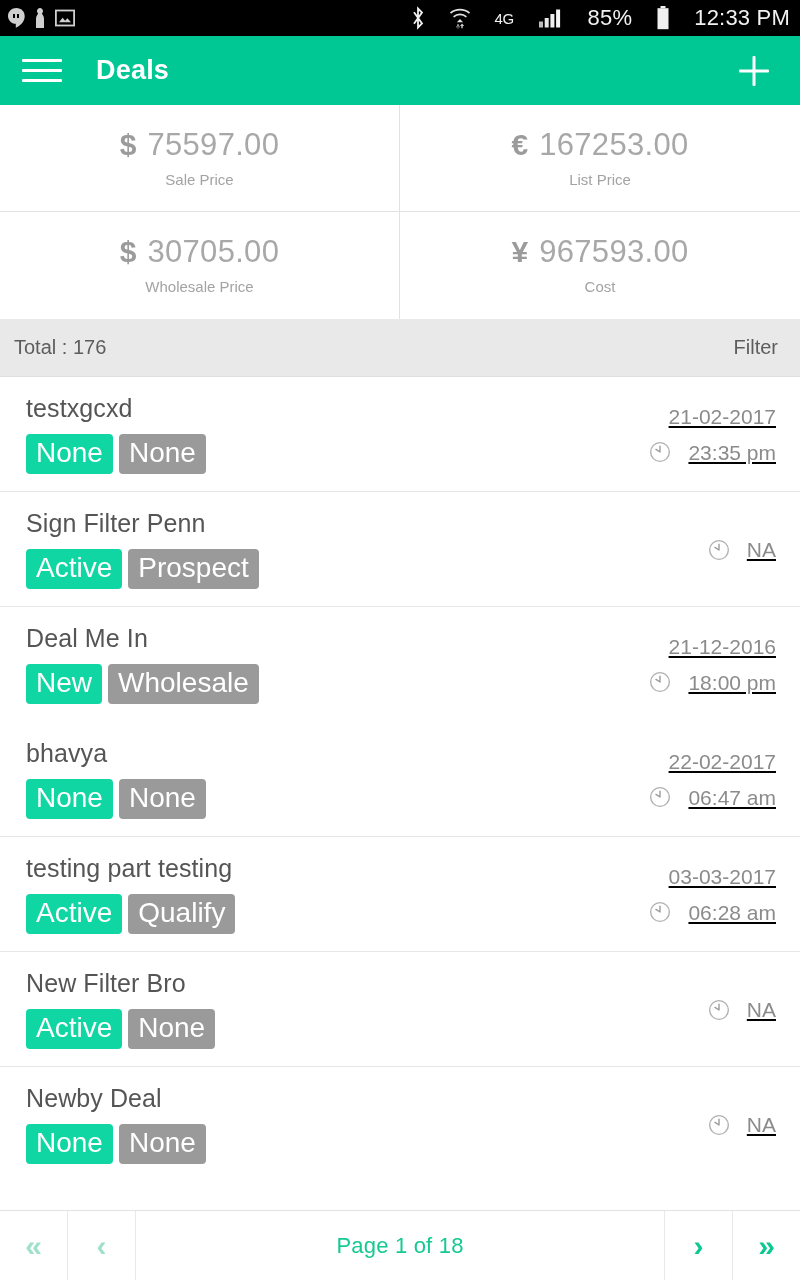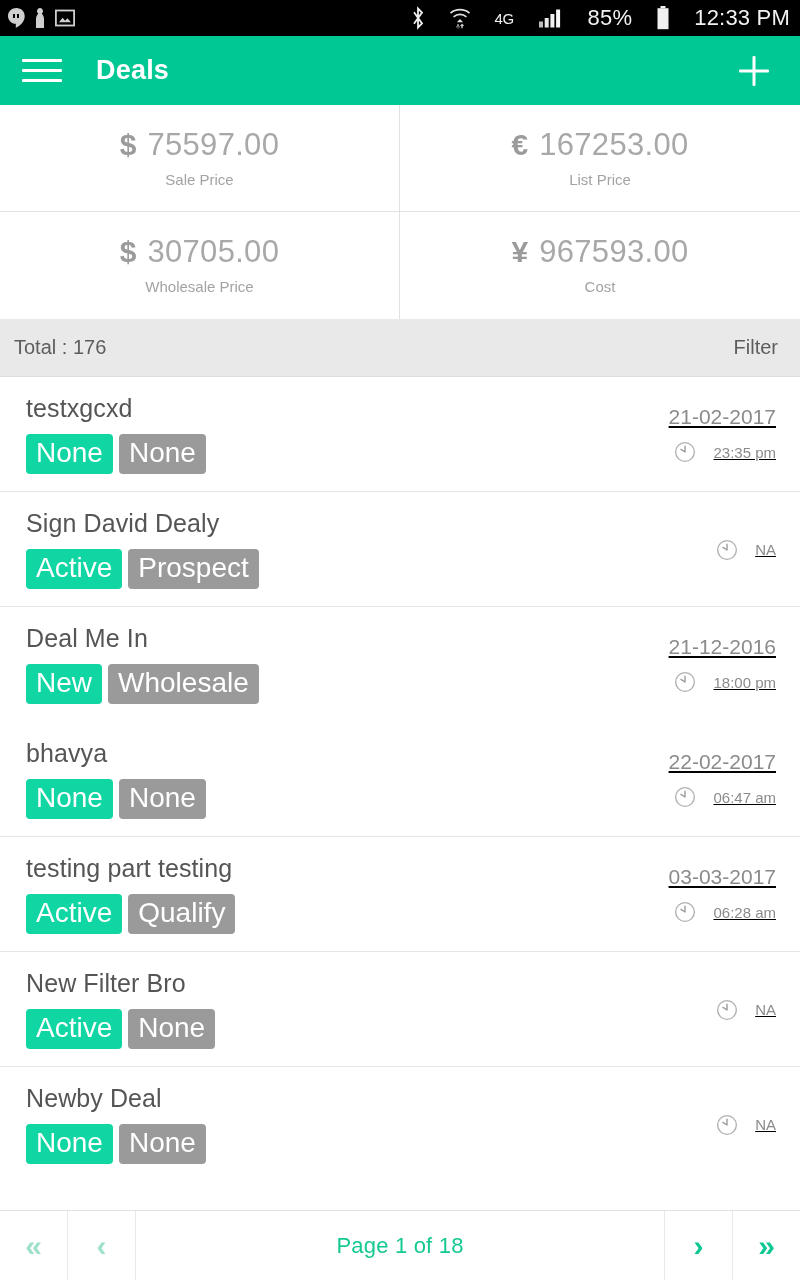--- a/index.html
+++ b/index.html
@@ -80,21 +80,21 @@
     border-radius:4px; color:#ffffff; font-size:28px;
     padding:5px 10px 7px; line-height:1; display:inline-block;
   }
   .badge.green { background:#0fd6a3; }
   .badge.grey  { background:#9a9a9a; }
   .row-right {
     display:flex; flex-direction:column; align-items:flex-end; justify-content:center;
     gap:14px; min-width:160px;text-decoration:underline;
   }
   .row-date { font-size:21px; color:#8b8b8b; line-height:1; }
-  .row-time { display:flex; align-items:center; gap:17px; font-size:15px; color:#8b8b8b; line-height:1; }
+  .row-time { display:flex; align-items:center; gap:17px; font-size:21px; color:#8b8b8b; line-height:1; }
   .clock-ic { width:22px; height:22px; display:block; }
 
   
   .pager {
     flex:0 0 70px; display:flex; align-items:stretch;
     border-top:1px solid #e2e2e2; background:#ffffff;
   }
   .pg-btn {
     display:flex; align-items:center; justify-content:center;
     font-size:30px; font-weight:700; cursor:pointer; user-select:none;
@@ -217,21 +217,21 @@
             <svg class="clock-ic" viewBox="0 0 24 24">
               <circle cx="12" cy="12" r="10.2" fill="none" stroke="#b0b0b0" stroke-width="1.5"></circle>
               <path d="M12 12 L12 5.6 M12 12 L7.6 9.2" fill="none" stroke="#9a9a9a" stroke-width="1.5" stroke-linecap="round"></path>
             </svg>
             <span>23:35 pm</span>
           </div>
         </div>
       </div>
       <div class="row div-bottom">
         <div class="row-left">
-          <div class="row-title">Sign David Dealy</div>
+          <div class="row-title">Sign Filter Penn</div>
           <div class="badges">
             <span class="badge green">Active</span>
             <span class="badge grey">Prospect</span>
           </div>
         </div>
         <div class="row-right">
           <div class="row-time">
             <svg class="clock-ic" viewBox="0 0 24 24">
               <circle cx="12" cy="12" r="10.2" fill="none" stroke="#b0b0b0" stroke-width="1.5"></circle>
               <path d="M12 12 L12 5.6 M12 12 L7.6 9.2" fill="none" stroke="#9a9a9a" stroke-width="1.5" stroke-linecap="round"></path>

